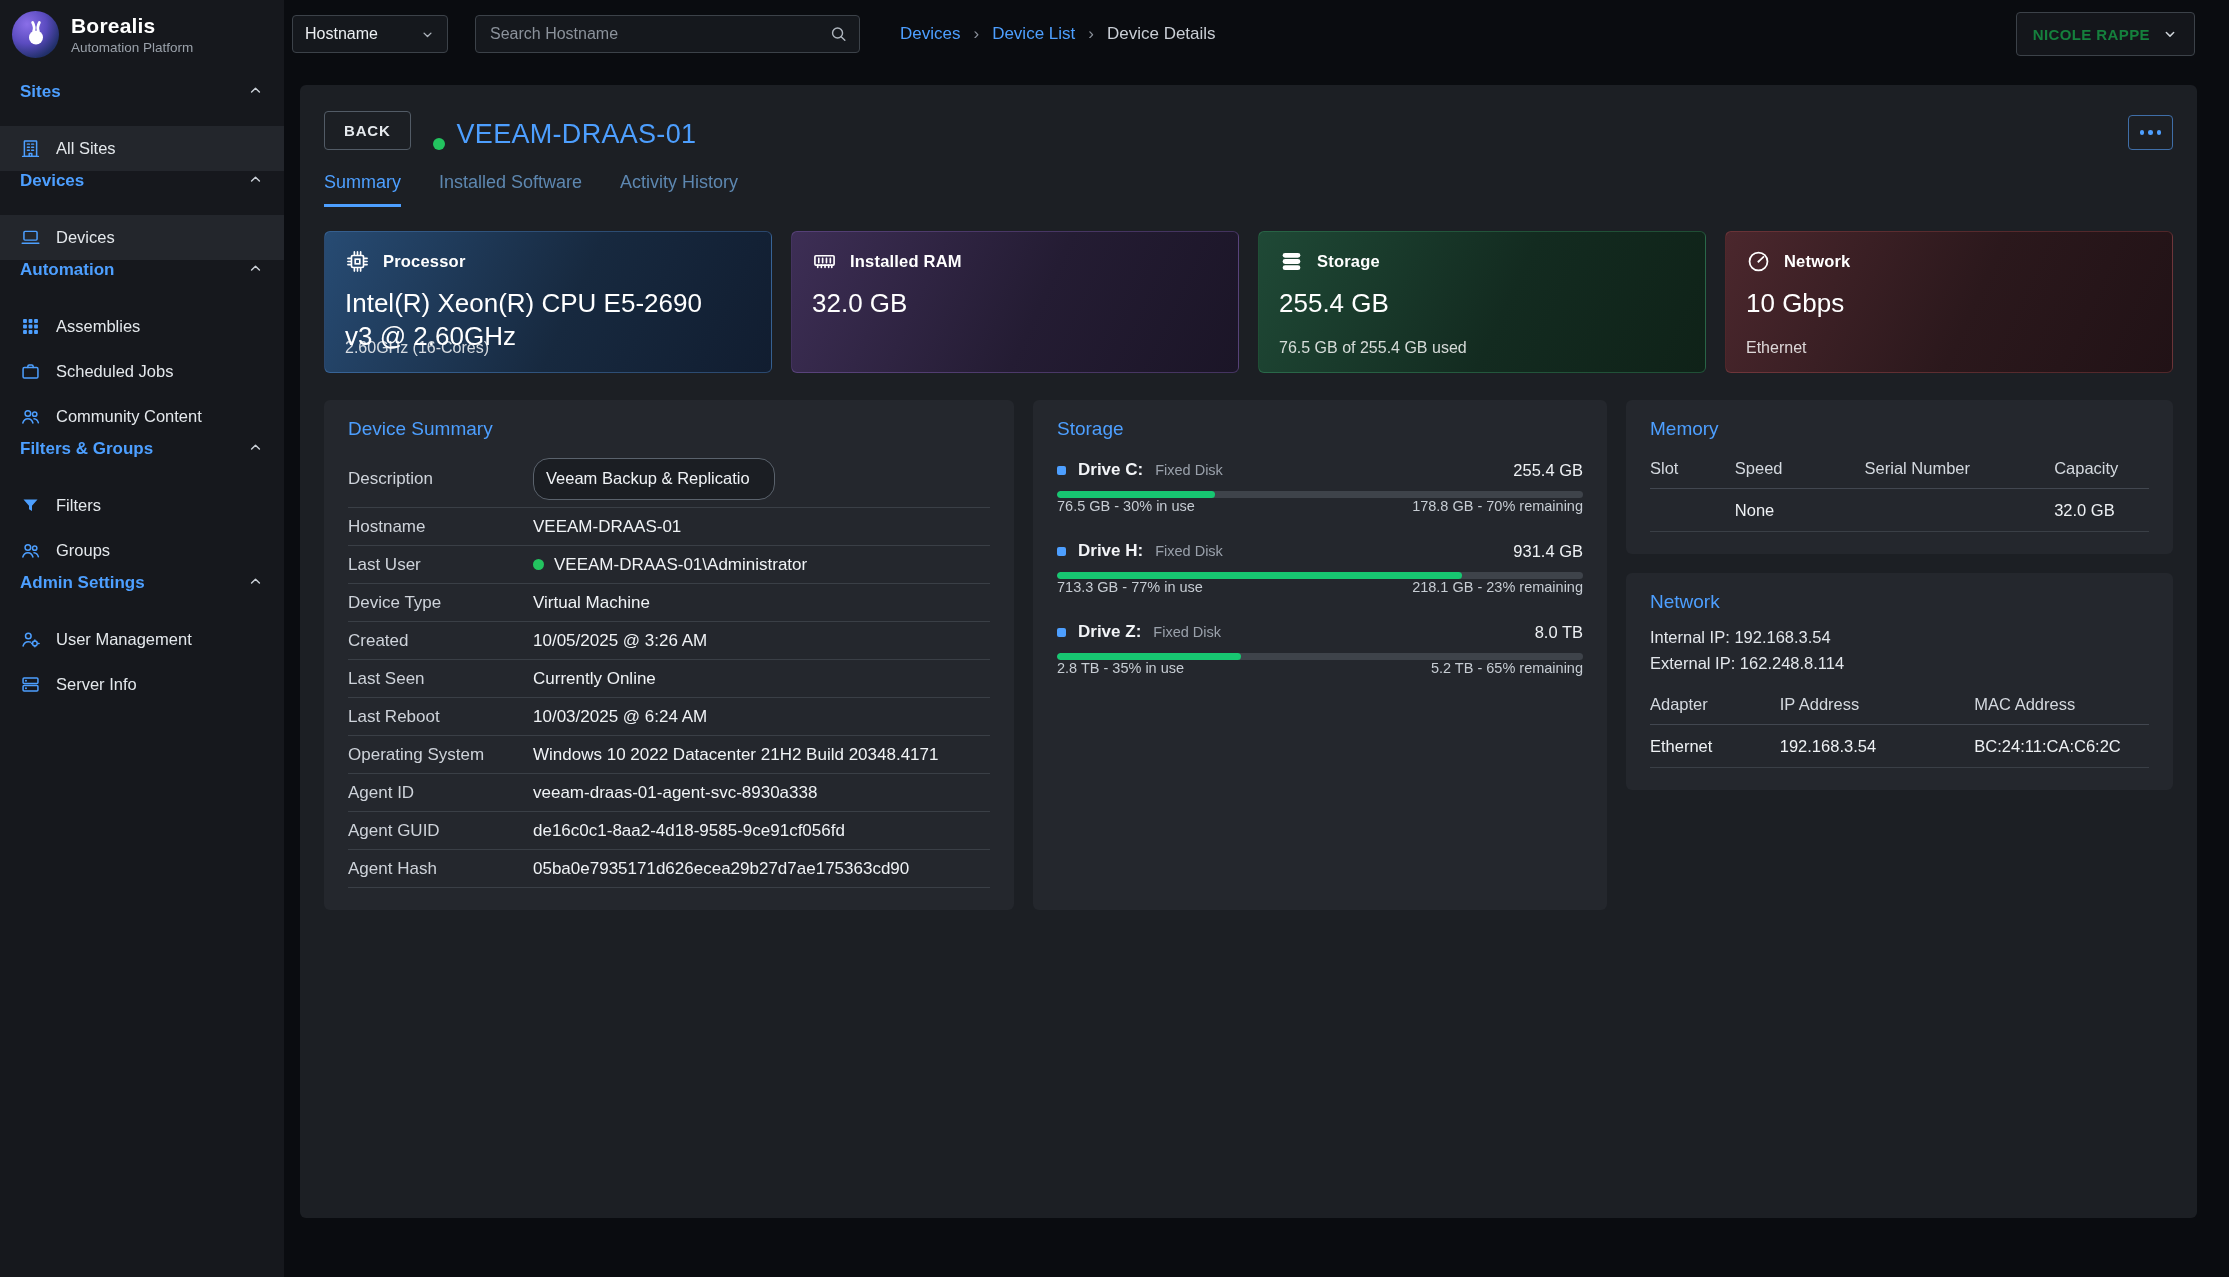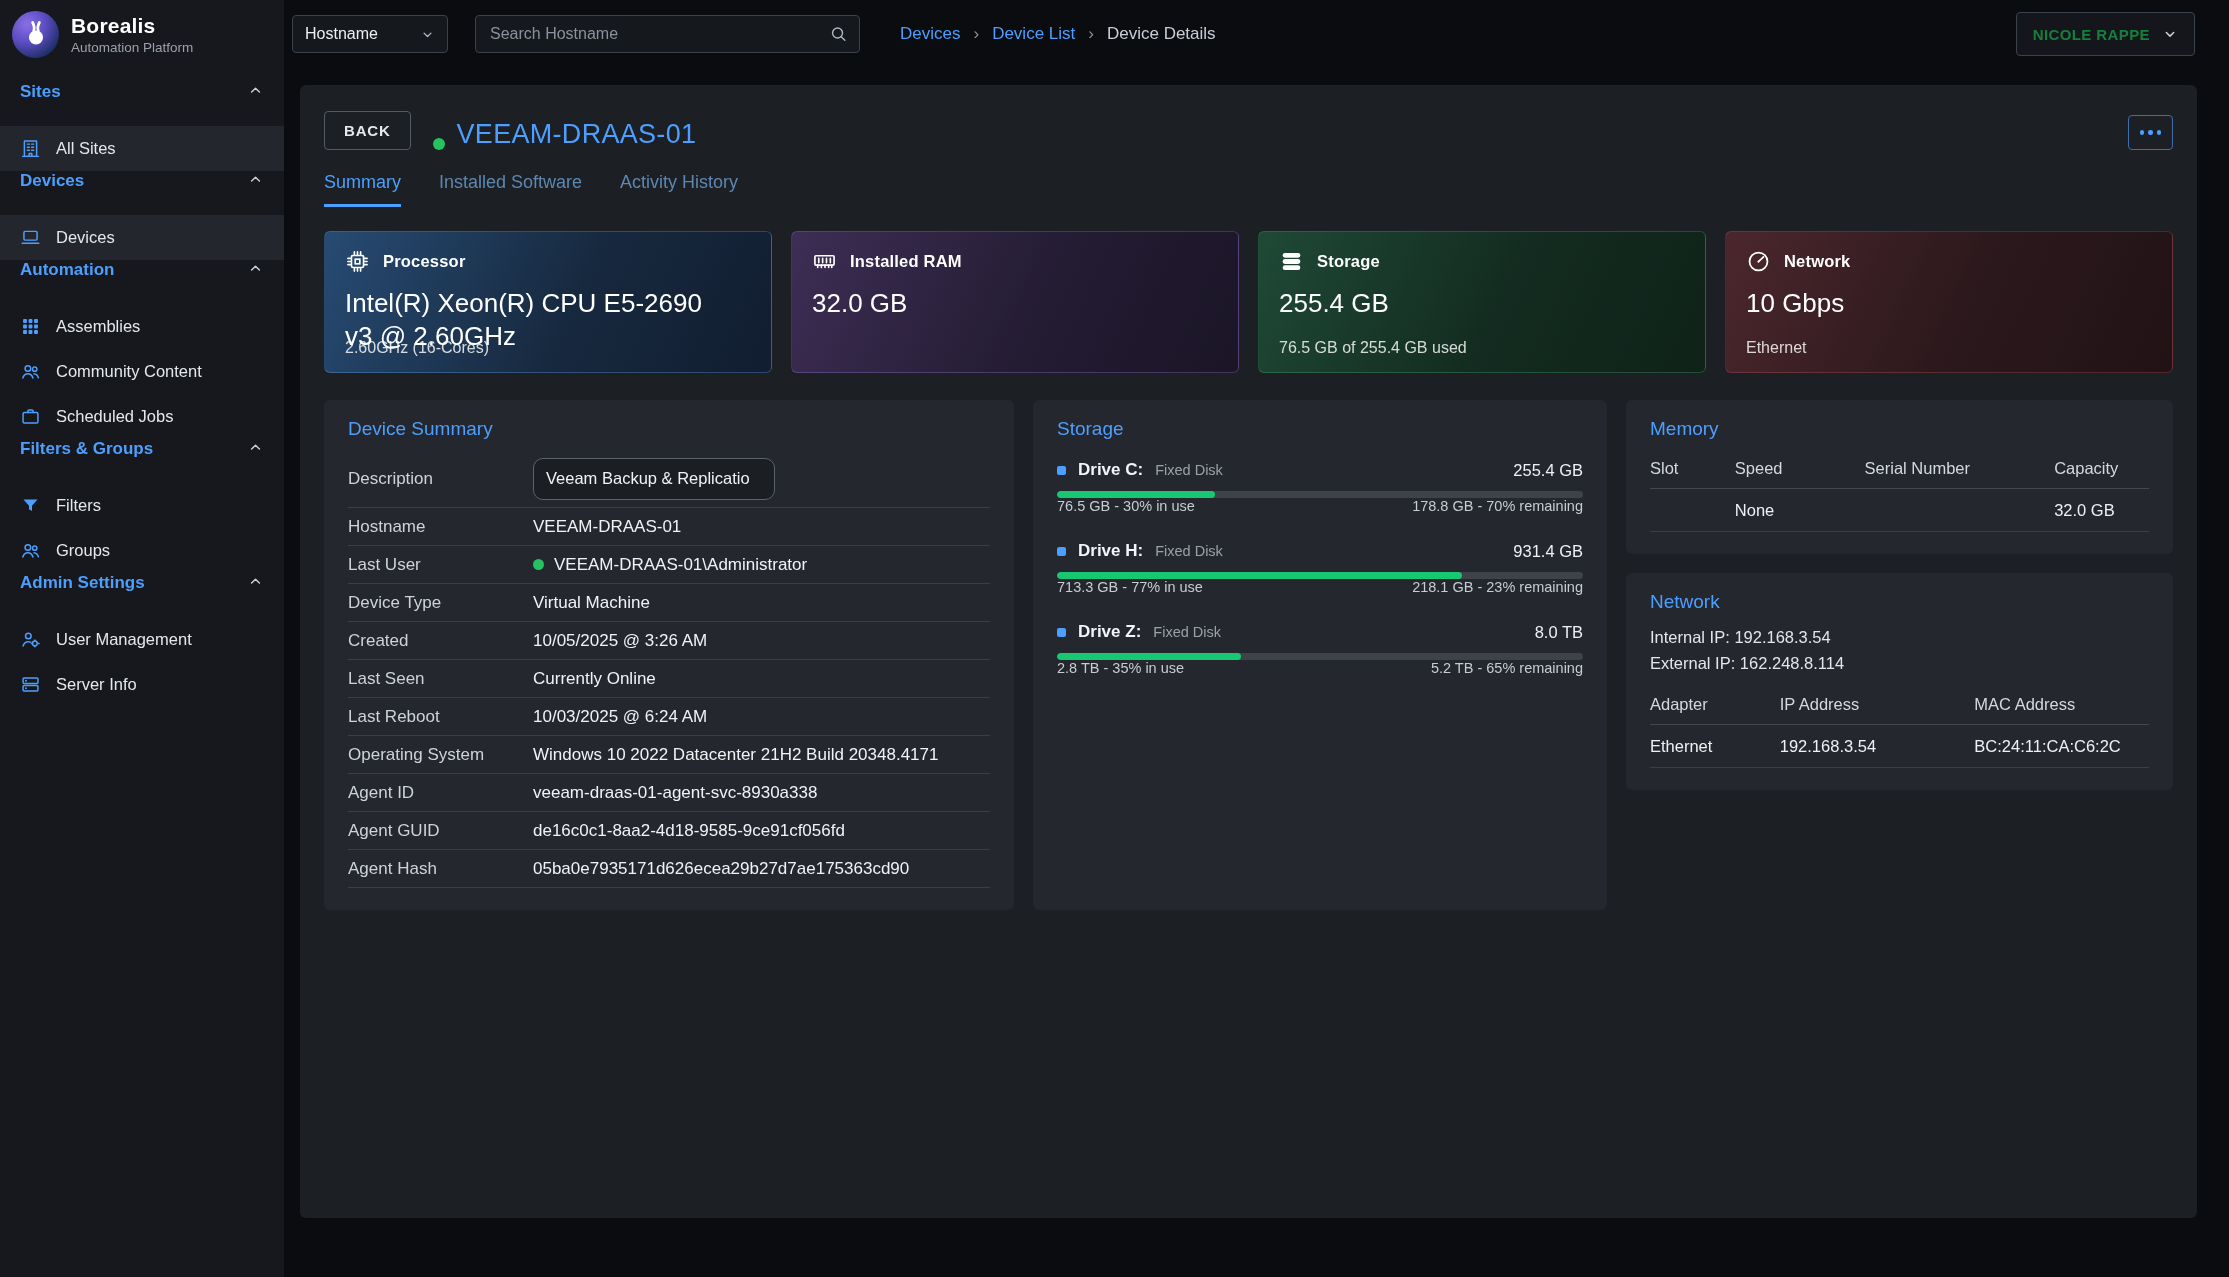--- a/index.html
+++ b/index.html
@@ -83,21 +83,21 @@
   .panel{background:#24272d;border-radius:6px;padding:18px 24px 22px;box-sizing:border-box}
   .panel-title{font-size:19px;color:#4d9fff;font-weight:normal;margin:0}
 
   
   .ds-rows{margin-top:10px}
   .ds-row{display:flex;align-items:center;min-height:37px;border-bottom:1px solid #3a3f46}
   .ds-row.tall{min-height:57px}
   .ds-label{width:185px;flex:none;font-size:17px;color:#ced3da}
   .ds-value{font-size:17px;color:#f0f3f6;display:flex;align-items:center;gap:10px}
   .status-dot.sm{width:11px;height:11px}
-  .ds-input{width:242px;height:42px;background:#1b1e23;border:1px solid #5a626c;border-radius:10px;color:#f0f3f6;
+  .ds-input{width:242px;height:42px;background:#1b1e23;border:1px solid #5a626c;border-radius:16px;color:#f0f3f6;
             font-size:16.5px;padding:0 12px;box-sizing:border-box;font-family:inherit;outline:none}
 
   
   .drives{margin-top:20px}
   .drive{margin-bottom:27px}
   .drive-head{display:flex;align-items:center}
   .drive-bullet{width:9px;height:9px;border-radius:2px;background:#4d9fff;margin-right:12px;flex:none}
   .drive-name{font-size:17px;font-weight:bold;color:#f2f4f7}
   .drive-type{font-size:14.5px;color:#9aa1ab;margin-left:12px}
   .drive-size{margin-left:auto;font-size:16.5px;color:#eef1f4}
@@ -194,36 +194,36 @@
             <rect x="3.5" y="16.1" width="4.4" height="4.4" rx="1"></rect>
               <rect x="9.8" y="16.1" width="4.4" height="4.4" rx="1"></rect>
               <rect x="16.1" y="16.1" width="4.4" height="4.4" rx="1"></rect>
           </svg>
         </span>
         <span>Assemblies</span>
       </div>
       <div class="nav-item">
         <span class="nav-icon">
           <svg viewBox="0 0 24 24" fill="none" stroke="currentColor" stroke-width="1.7" stroke-linecap="round" stroke-linejoin="round">
+            <rect x="3.5" y="7.5" width="17" height="12" rx="1.5"></rect>
+              <path d="M9 7.5V6a1.5 1.5 0 0 1 1.5-1.5h3A1.5 1.5 0 0 1 15 6v1.5"></path>
+          </svg>
+        </span>
+        <span>Scheduled Jobs</span>
+      </div>
+      <div class="nav-item">
+        <span class="nav-icon">
+          <svg viewBox="0 0 24 24" fill="none" stroke="currentColor" stroke-width="1.7" stroke-linecap="round" stroke-linejoin="round">
             <circle cx="9" cy="8.5" r="3.2"></circle>
               <path d="M3.2 19.5c.9-3.3 3-5 5.8-5s4.9 1.7 5.8 5"></path>
             <circle cx="16.8" cy="9.3" r="2.5"></circle>
               <path d="M16 14.6c2.5.3 4.2 1.9 5 4.6"></path>
           </svg>
         </span>
         <span>Community Content</span>
-      </div>
-      <div class="nav-item">
-        <span class="nav-icon">
-          <svg viewBox="0 0 24 24" fill="none" stroke="currentColor" stroke-width="1.7" stroke-linecap="round" stroke-linejoin="round">
-            <rect x="3.5" y="7.5" width="17" height="12" rx="1.5"></rect>
-              <path d="M9 7.5V6a1.5 1.5 0 0 1 1.5-1.5h3A1.5 1.5 0 0 1 15 6v1.5"></path>
-          </svg>
-        </span>
-        <span>Scheduled Jobs</span>
       </div>
 
       <div class="nav-header">
         <span>Filters &amp; Groups</span>
         <span class="chev">
           <svg viewBox="0 0 24 24" fill="none" stroke="currentColor" stroke-width="2" stroke-linecap="round" stroke-linejoin="round">
               <path d="M6.5 14.2 12 8.8l5.5 5.4"></path>
             </svg>
         </span>
       </div>

